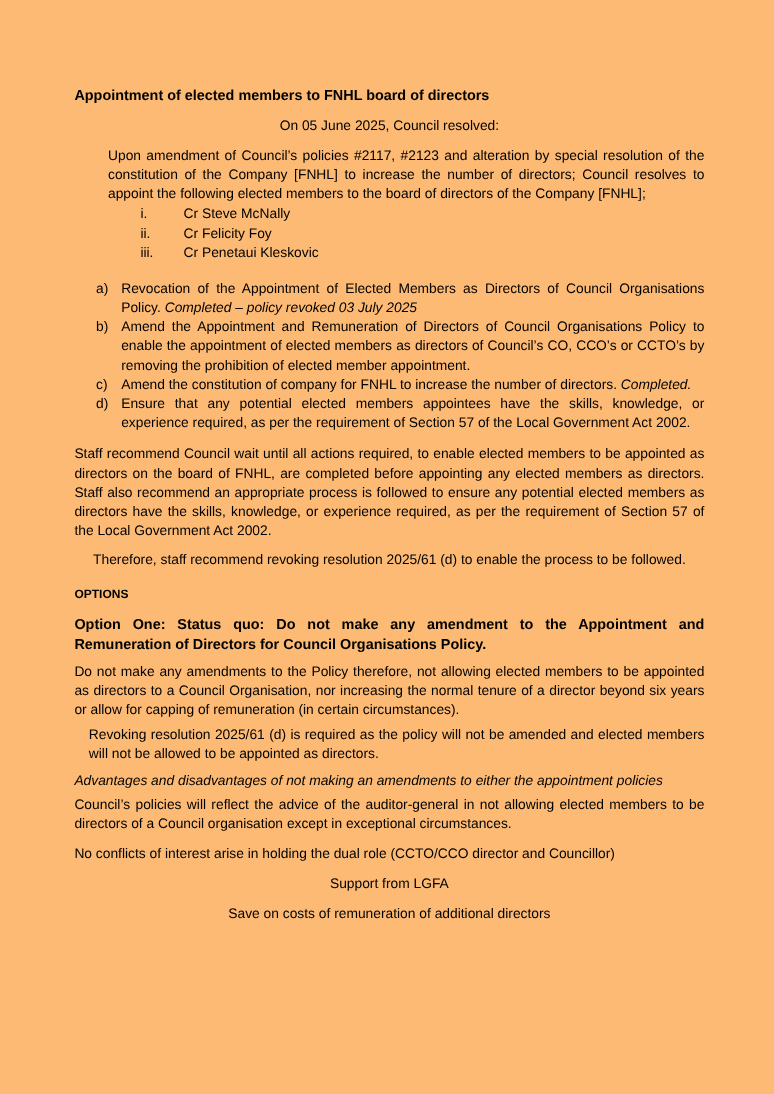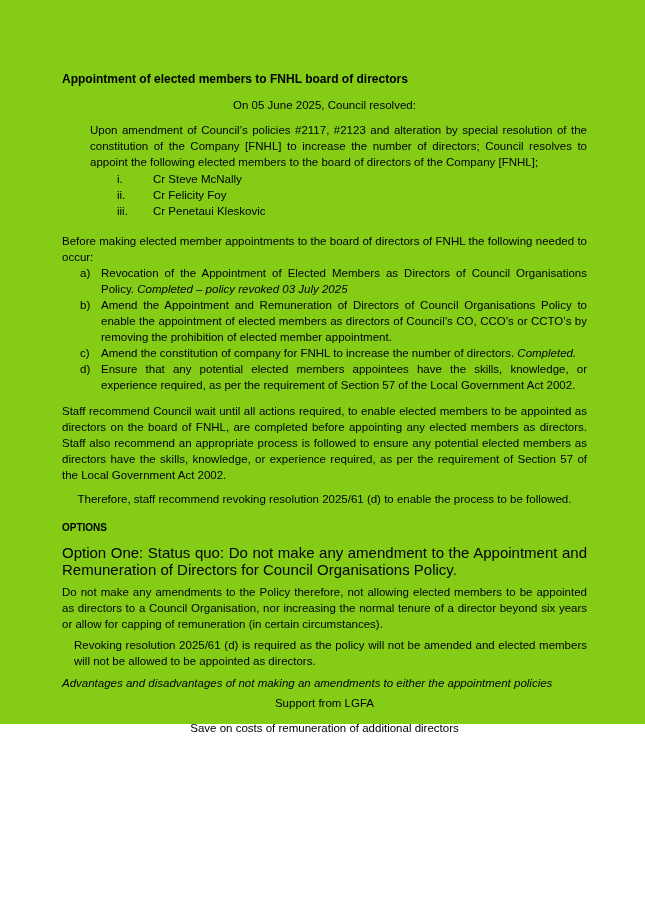--- a/index.html
+++ b/index.html
@@ -6,23 +6,23 @@
   html, body {
     width: 645px; height: 912px;
     background: #ffffff;
     font-family: "Liberation Sans", "DejaVu Sans", sans-serif;
     font-size: 11.5px;
     line-height: 16px;
     color: #000000;
     overflow: hidden;
   }
   .page {
-    width: 645px; height: 724px;
+    width: 645px; height: 912px;
     padding: 71px 58px 0 62px;
-    background: #84cc16;
+    background: #fdba74;
   }
   h1 {
     font-size: 12px;
     font-weight: bold;
     line-height: 16px;
     margin: 0 0 10px 0;
   }
   p { margin: 0 0 9px 0; text-align: center; }
   .just { text-align: justify; }
   .tight { margin-bottom: 0; }
@@ -41,22 +41,22 @@
   .italic { font-style: italic; }
   .staff-para { margin-bottom: 8px; }
   .therefore-para { margin-bottom: 13px; }
   h2 {
     font-size: 10px;
     font-weight: bold;
     line-height: 16px;
     margin: 0 0 8px 0;
   }
   h3 {
-    font-size: 15px;
-    font-weight: normal;
+    font-size: 12px;
+    font-weight: bold;
     line-height: 17px;
     margin: 0 0 6px 0;
     text-align: justify;
   }
   .para-gap-5 { margin-bottom: 5px; }
   .para-gap-6 { margin-bottom: 6px; margin-left: 12px; }
   .caption {
     font-style: italic;
     margin-bottom: 4px;
     text-align: left;
@@ -89,21 +89,20 @@
     <div class="roman-item">
         <span class="roman-marker">ii.</span>
         <span>Cr Felicity Foy</span>
       </div>
     <div class="roman-item">
         <span class="roman-marker">iii.</span>
         <span>Cr Penetaui Kleskovic</span>
       </div>
   </div>
 
-  <p class="just tight">Before making elected member appointments to the board of directors of FNHL the following needed to occur:</p>
 
   <div class="alpha-list">
     <div class="alpha-item">
         <span class="alpha-marker">a)</span>
         <div class="alpha-text"><span>Revocation of the Appointment of Elected Members as Directors of Council Organisations Policy. </span><span class="italic">Completed – policy revoked 03 July 2025</span></div>
       </div>
     <div class="alpha-item">
         <span class="alpha-marker">b)</span>
         <div class="alpha-text"><span>Amend the Appointment and Remuneration of Directors of Council Organisations Policy to enable the appointment of elected members as directors of Council’s CO, CCO’s or CCTO’s by removing the prohibition of elected member appointment.</span><span class="italic"></span></div>
       </div>
@@ -126,18 +125,20 @@
   <h3>Option One: Status quo: Do not make any amendment to the Appointment and Remuneration of Directors for Council Organisations Policy.</h3>
 
   <p class="just para-gap-5">Do not make any amendments to the Policy therefore, not allowing elected members to be appointed as directors to a Council Organisation, nor increasing the normal tenure of a director beyond six years or allow for capping of remuneration (in certain circumstances).</p>
 
   <p class="just para-gap-6">Revoking resolution 2025/61 (d) is required as the policy will not be amended and elected members will not be allowed to be appointed as directors.</p>
 
   <p class="caption">Advantages and disadvantages of not making an amendments to either the appointment policies</p>
 
   <div class="adv-table">
     <div class="adv-content">
+      <p class="just">Council’s policies will reflect the advice of the auditor-general in not allowing elected members to be directors of a Council organisation except in exceptional circumstances.</p>
+      <p class="just">No conflicts of interest arise in holding the dual role (CCTO/CCO director and Councillor)</p>
       <p>Support from LGFA</p>
       <p>Save on costs of remuneration of additional directors</p>
     </div>
   </div>
 
 </div>
 
 </body></html>

